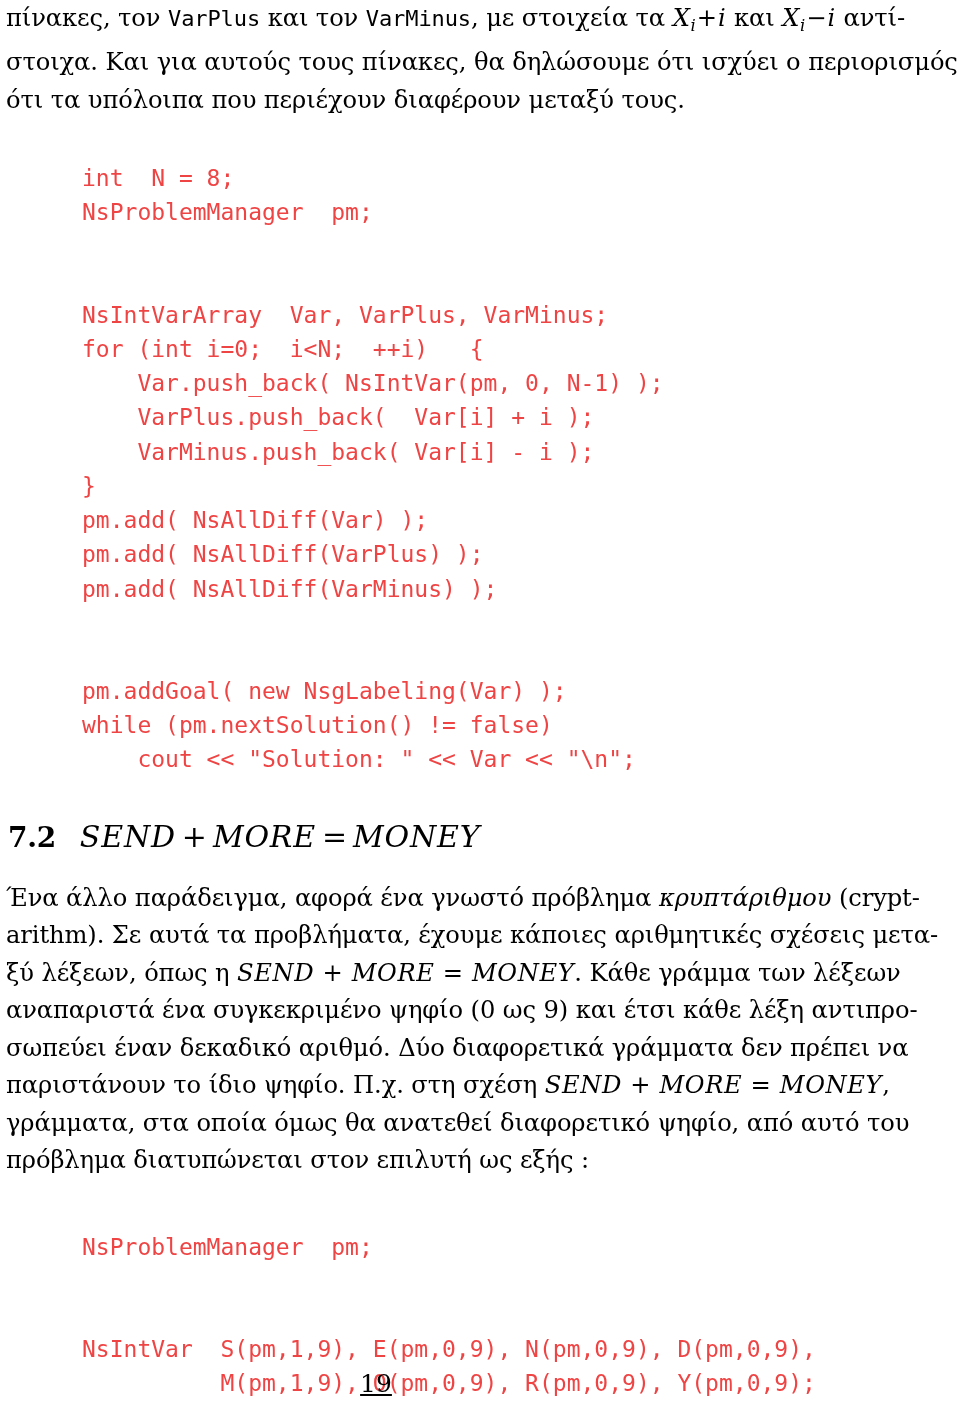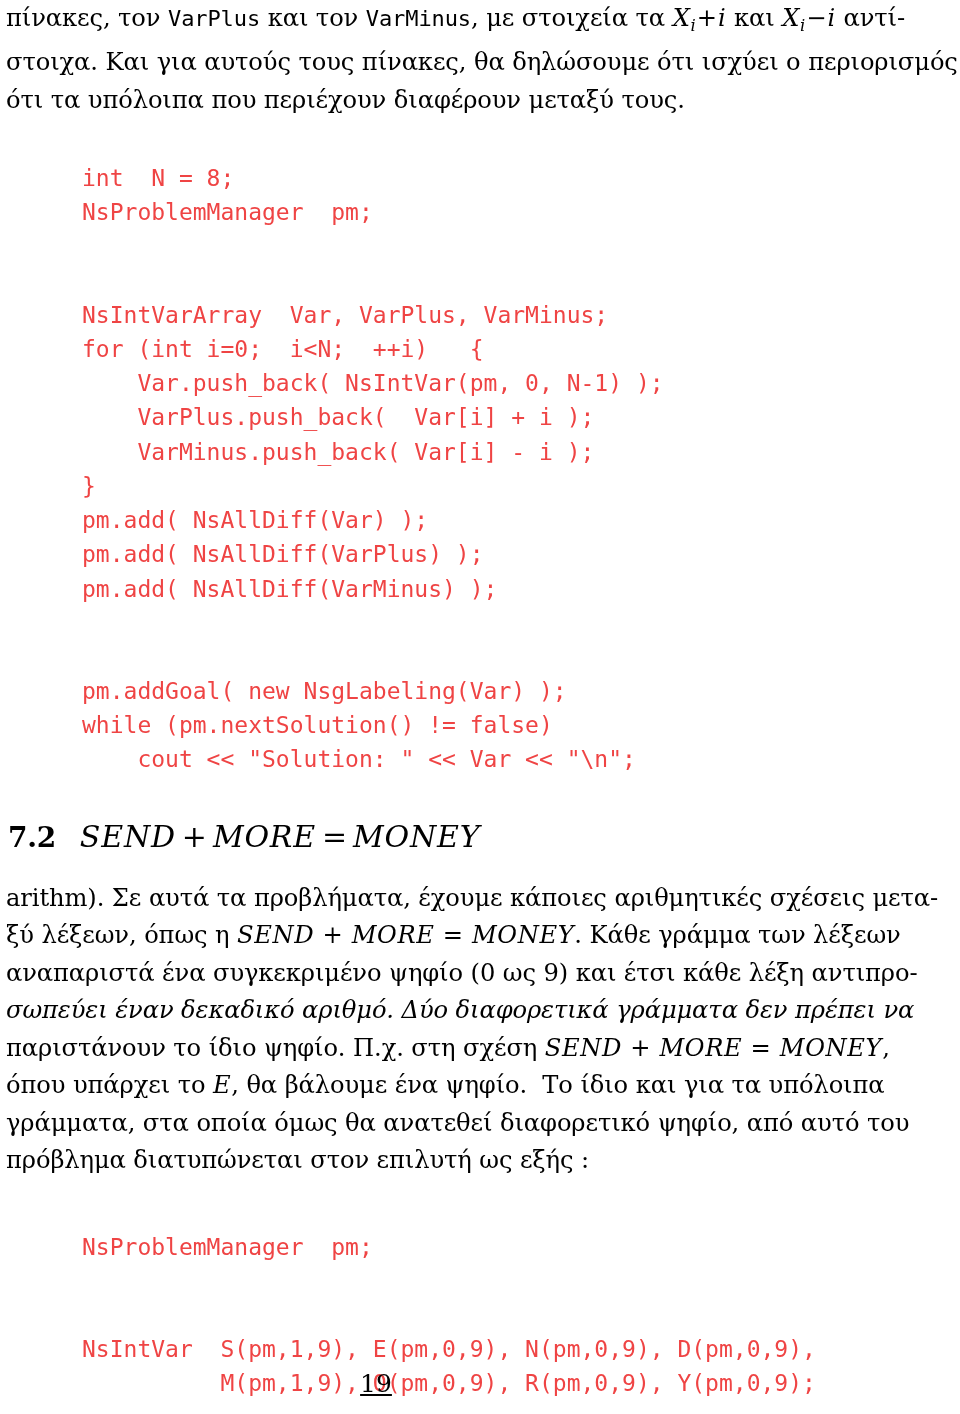--- a/index.html
+++ b/index.html
@@ -139,38 +139,38 @@
     <span class="section-number">7.2</span>
     <span class="section-title math">
       <span>SEND</span><span class="op" style="padding:0 6px;">+</span><span>MORE</span><span class="op" style="padding:0 6px;">=</span><span>MONEY</span>
     </span>
   </div>
 
   <div class="spacer-m"></div>
 
   <div class="prose">
 
+    <span class="jline spread">
+        <span><span>Ένα άλλο παράδειγμα, αφορά ένα γνωστό πρόβλημα </span><span class="it">κρυπτάριθμου</span><span> (crypt-</span></span>
+      </span>
 
     <span class="jline" style="display:block;"><span style="display:inline-block;width:100%;">arithm). Σε αυτά τα προβλήματα, έχουμε κάποιες αριθμητικές σχέσεις μετα-</span></span>
 
     <span class="jline spread">
         <span><span>ξύ λέξεων, όπως η </span><span class="math">SEND + MORE = MONEY</span><span>. Κάθε γράμμα των λέξεων</span></span>
       </span>
 
     <span class="jline" style="display:block;"><span style="display:inline-block;width:100%;">αναπαριστά ένα συγκεκριμένο ψηφίο (0 ως 9) και έτσι κάθε λέξη αντιπρο-</span></span>
 
-    <span class="jline" style="display:block;font-style:italic;"><span style="display:inline-block;width:100%;">σωπεύει έναν δεκαδικό αριθμό.  Δύο διαφορετικά γράμματα δεν πρέπει να</span></span>
+    <span class="jline" style="display:block;"><span style="display:inline-block;width:100%;">σωπεύει έναν δεκαδικό αριθμό.  Δύο διαφορετικά γράμματα δεν πρέπει να</span></span>
 
     <span class="jline spread">
         <span><span>παριστάνουν το ίδιο ψηφίο. Π.χ. στη σχέση </span><span class="math">SEND + MORE = MONEY</span><span>,</span></span>
       </span>
 
-    <span class="jline spread">
-        <span><span>όπου υπάρχει το </span><span class="math">E</span><span>, θα βάλουμε ένα ψηφίο.  Το ίδιο και για τα υπόλοιπα</span></span>
-      </span>
 
     <span class="jline" style="display:block;"><span style="display:inline-block;width:100%;">γράμματα, στα οποία όμως θα ανατεθεί διαφορετικό ψηφίο, από αυτό του</span></span>
 
 
     <span class="jline"><span>πρόβλημα διατυπώνεται στον επιλυτή ως εξής :</span></span>
   </div>
 
   <div class="spacer-l"></div>
 
   <div class="code" id="code2"><span class="cline">NsProblemManager  pm;</span><span class="blank"></span><span class="blank"></span><span class="cline">NsIntVar  S(pm,1,9), E(pm,0,9), N(pm,0,9), D(pm,0,9),</span><span class="cline">          M(pm,1,9), O(pm,0,9), R(pm,0,9), Y(pm,0,9);</span></div>

